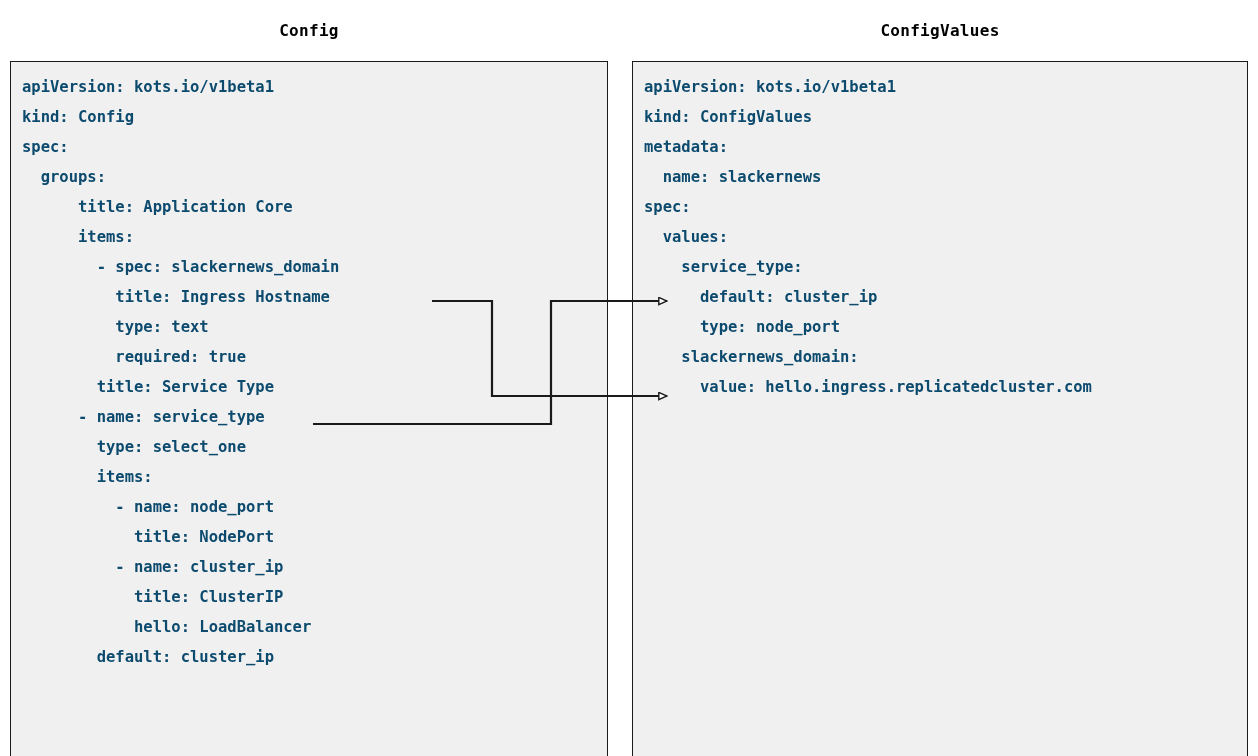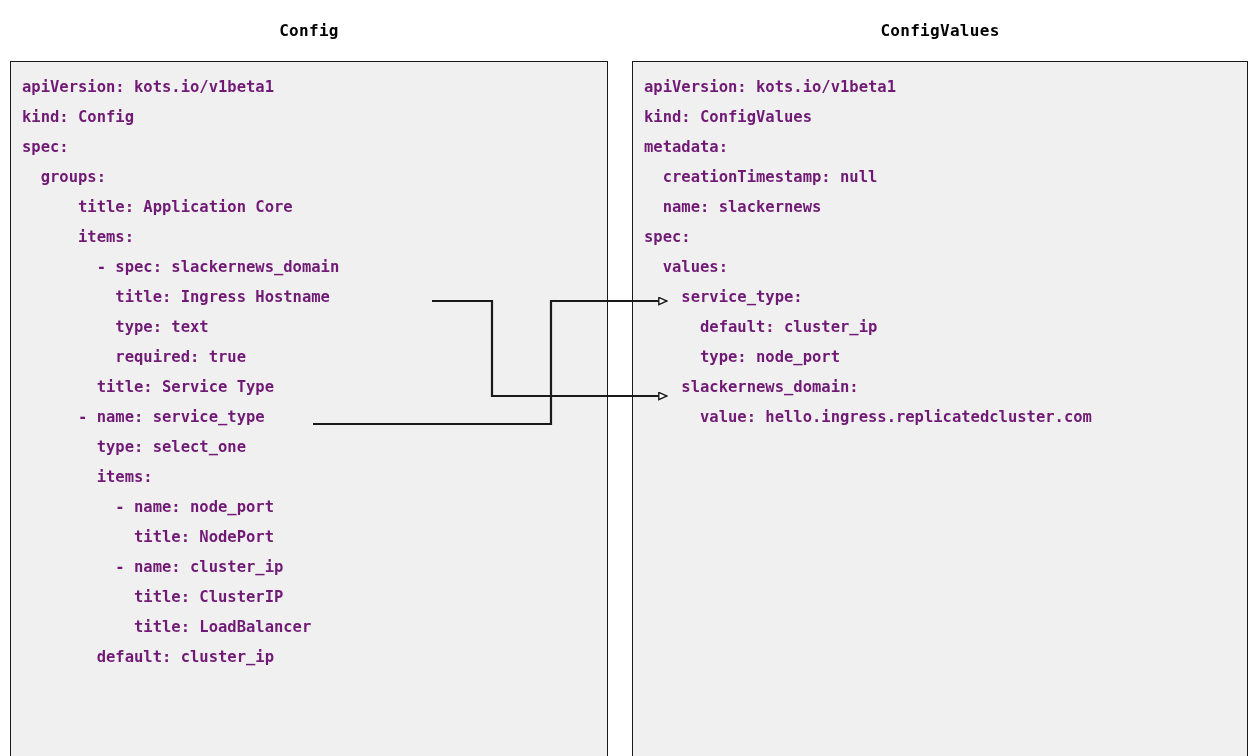--- a/index.html
+++ b/index.html
@@ -58,21 +58,21 @@
     top: 10px;
     right: 0;
   }
 
   .code-line {
     height: 30px;
     line-height: 30px;
     font-family: "DejaVu Sans Mono", "Liberation Mono", monospace;
     font-size: 15.5px;
     font-weight: bold;
-    color: #701a75;
+    color: #0c4a6e;
     white-space: pre;
     letter-spacing: 0px;
   }
 
   
   #connectors {
     position: absolute;
     left: 0;
     top: 0;
     width: 1258px;
@@ -102,31 +102,30 @@
         <div class="code-line">          type: text</div>
         <div class="code-line">          required: true</div>
         <div class="code-line">        title: Service Type</div>
         <div class="code-line">      - name: service_type</div>
         <div class="code-line">        type: select_one</div>
         <div class="code-line">        items:</div>
         <div class="code-line">          - name: node_port</div>
         <div class="code-line">            title: NodePort</div>
         <div class="code-line">          - name: cluster_ip</div>
         <div class="code-line">            title: ClusterIP</div>
-        <div class="code-line">            title: LoadBalancer</div>
+        <div class="code-line">            hello: LoadBalancer</div>
         <div class="code-line">        default: cluster_ip</div>
       </div>
   </div>
 
   <div class="code-panel" id="panel-values">
     <div class="code-body" id="values-lines">
         <div class="code-line">apiVersion: kots.io/v1beta1</div>
         <div class="code-line">kind: ConfigValues</div>
         <div class="code-line">metadata:</div>
-        <div class="code-line">  creationTimestamp: null</div>
         <div class="code-line">  name: slackernews</div>
         <div class="code-line">spec:</div>
         <div class="code-line">  values:</div>
         <div class="code-line">    service_type:</div>
         <div class="code-line">      default: cluster_ip</div>
         <div class="code-line">      type: node_port</div>
         <div class="code-line">    slackernews_domain:</div>
         <div class="code-line">      value: hello.ingress.replicatedcluster.com</div>
       </div>
   </div>

